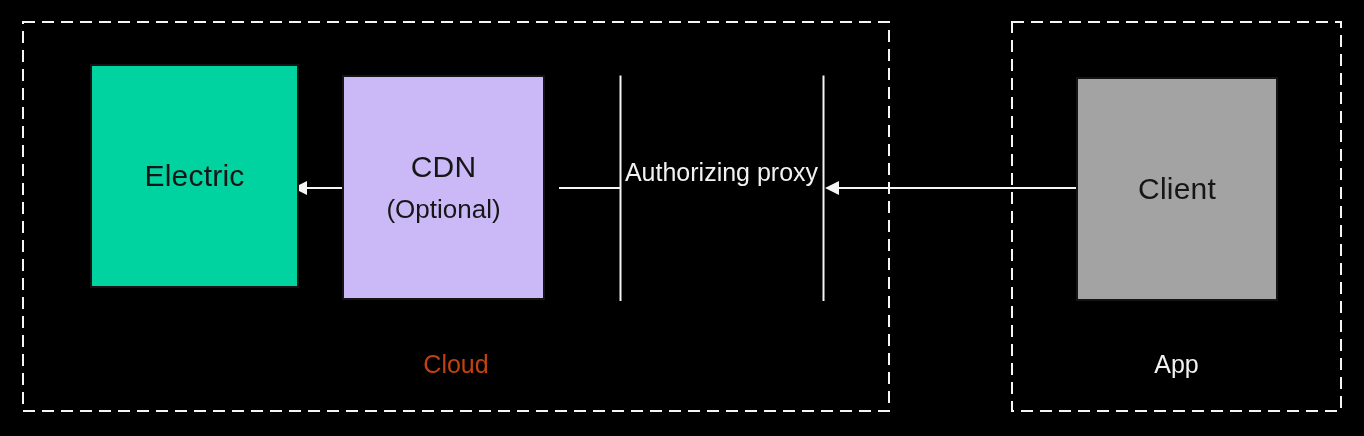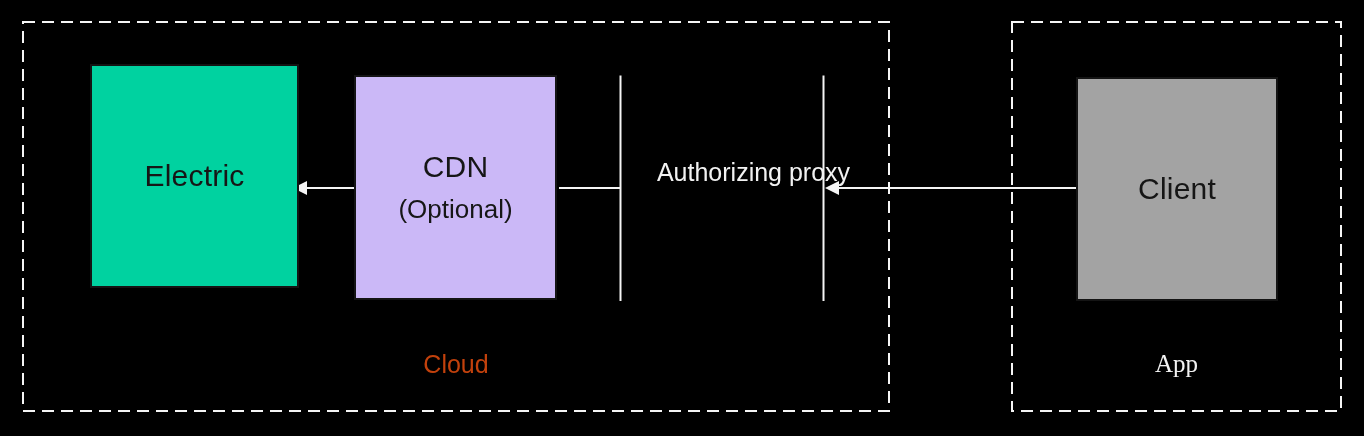--- a/index.html
+++ b/index.html
@@ -33,42 +33,41 @@
     font-size: 30px;
     font-weight: 500;
     letter-spacing: 0.2px;
   }
   .node-sublabel {
     font-size: 26px;
     font-weight: 400;
     margin-top: 10px;
   }
   #electric-node { left: 90px;  top: 64px; width: 209px; height: 224px; }
-  #cdn-node      { left: 354px; top: 75px; width: 203px; height: 225px; }
+  #cdn-node      { left: 342px; top: 75px; width: 203px; height: 225px; }
   #client-node   { left: 1076px; top: 77px; width: 202px; height: 224px; }
 
   #proxy-label {
     position: absolute;
     left: 620px; top: 157px;
     width: 203px;
     text-align: center;
     font-size: 25px;
     line-height: 31px;
     font-weight: 500;
-    padding-left: 32px;
   }
   .container-label {
     position: absolute;
     top: 350px;
     text-align: center;
     font-size: 25px;
     font-weight: 500;
   }
   #cloud-label { left: 22px;  width: 868px; }
-  #app-label   { left: 1011px; width: 331px; font-family: Liberation Serif, serif; }
+  #app-label   { left: 1011px; width: 331px; }
 
   .dashed-boundary { fill: none; stroke-width: 2; }
   .connector { stroke-width: 2; }
 </style>
 </head>
 <body>
 
 <div id="canvas" style="background: rgb(0, 0, 0);">
 
   <svg id="connector-layer" viewBox="0 0 1364 436" xmlns="http://www.w3.org/2000/svg">

